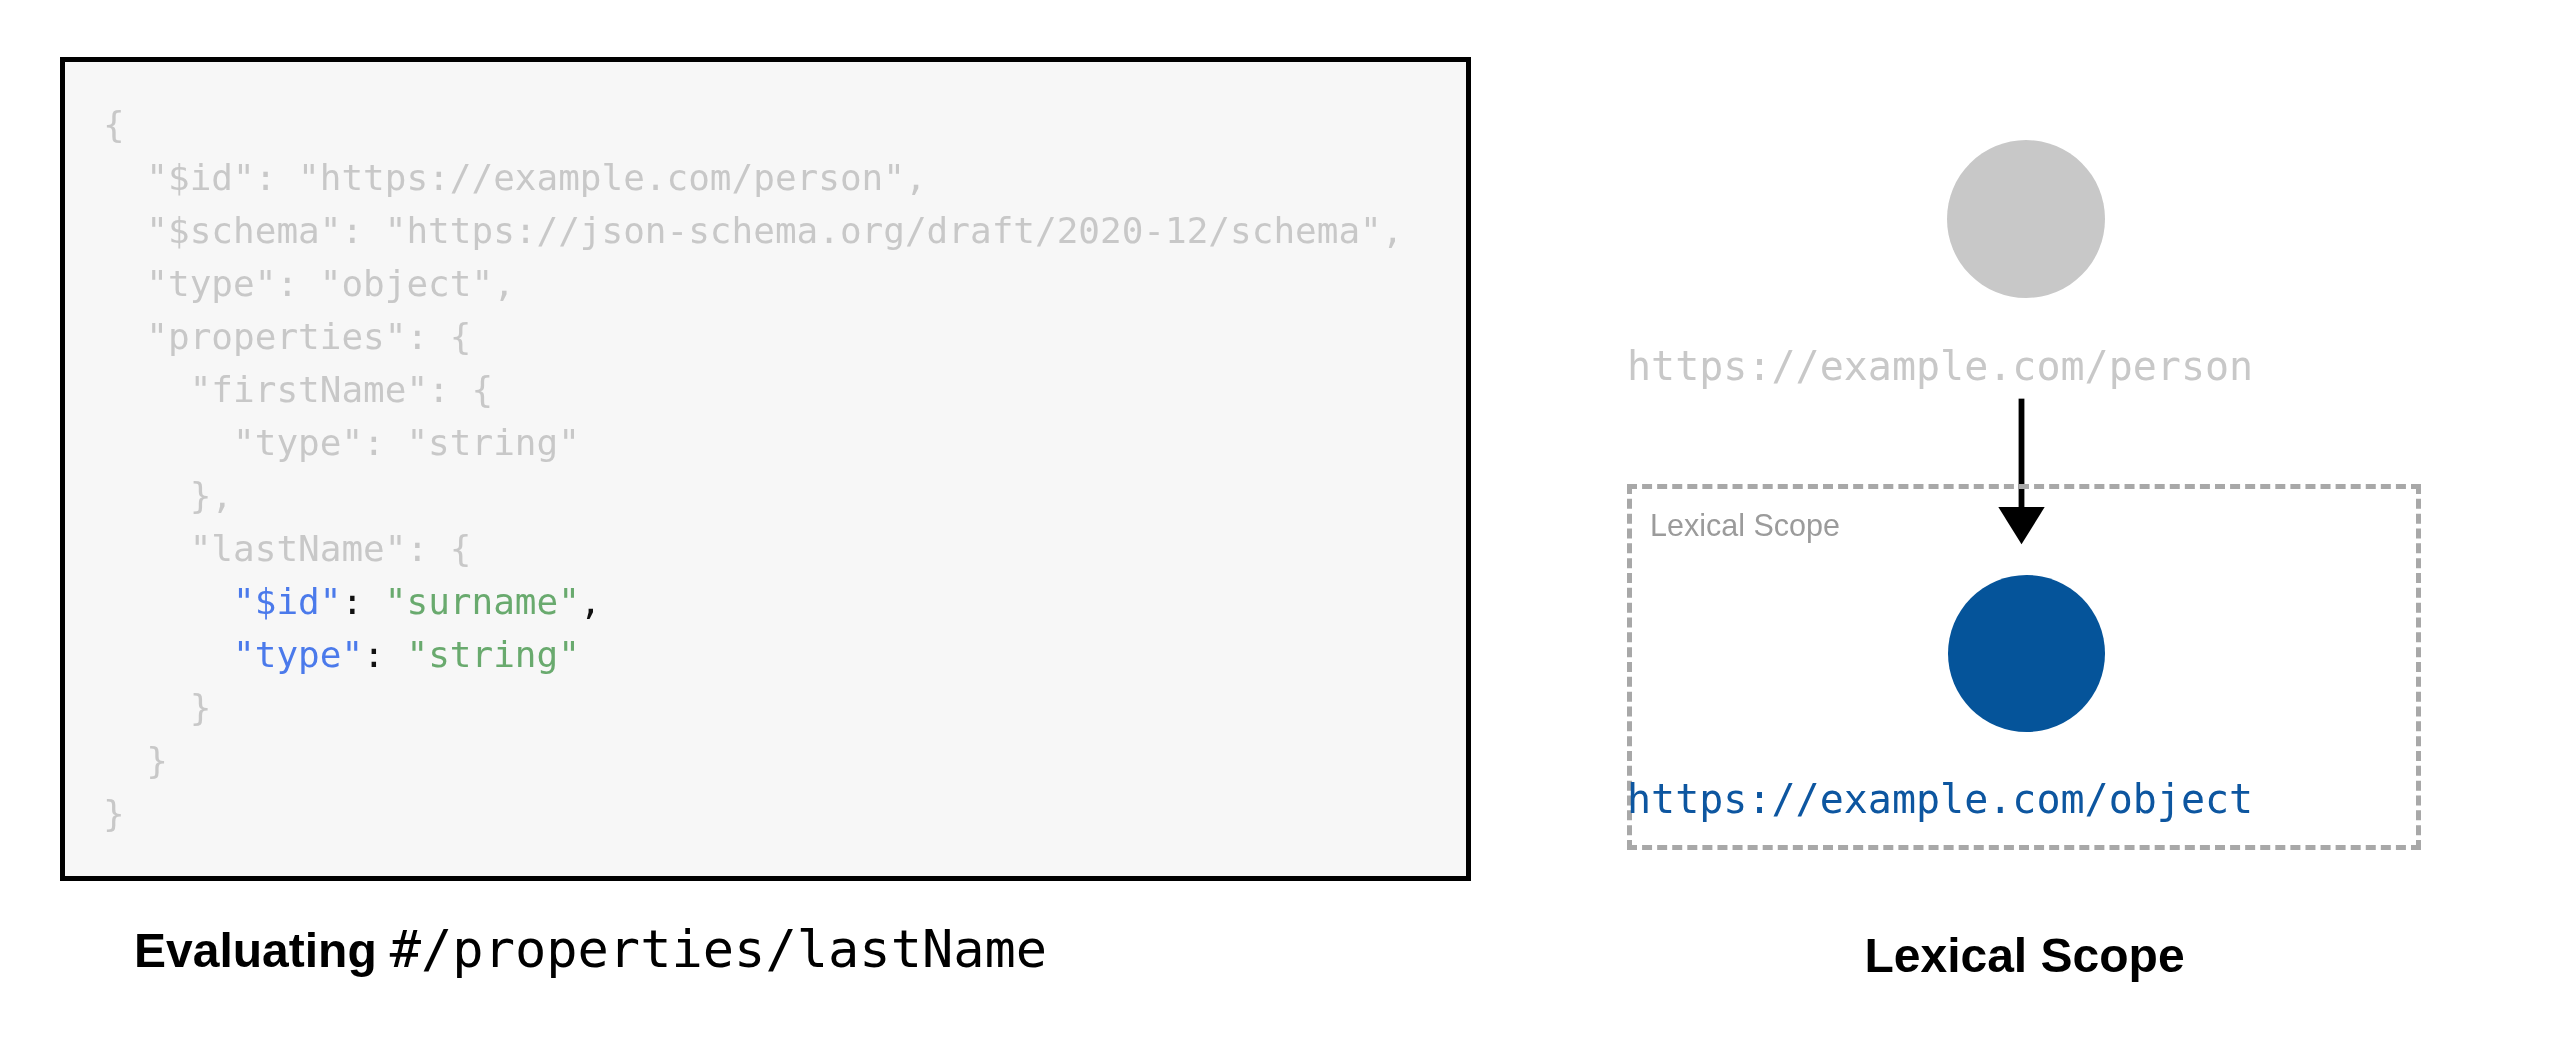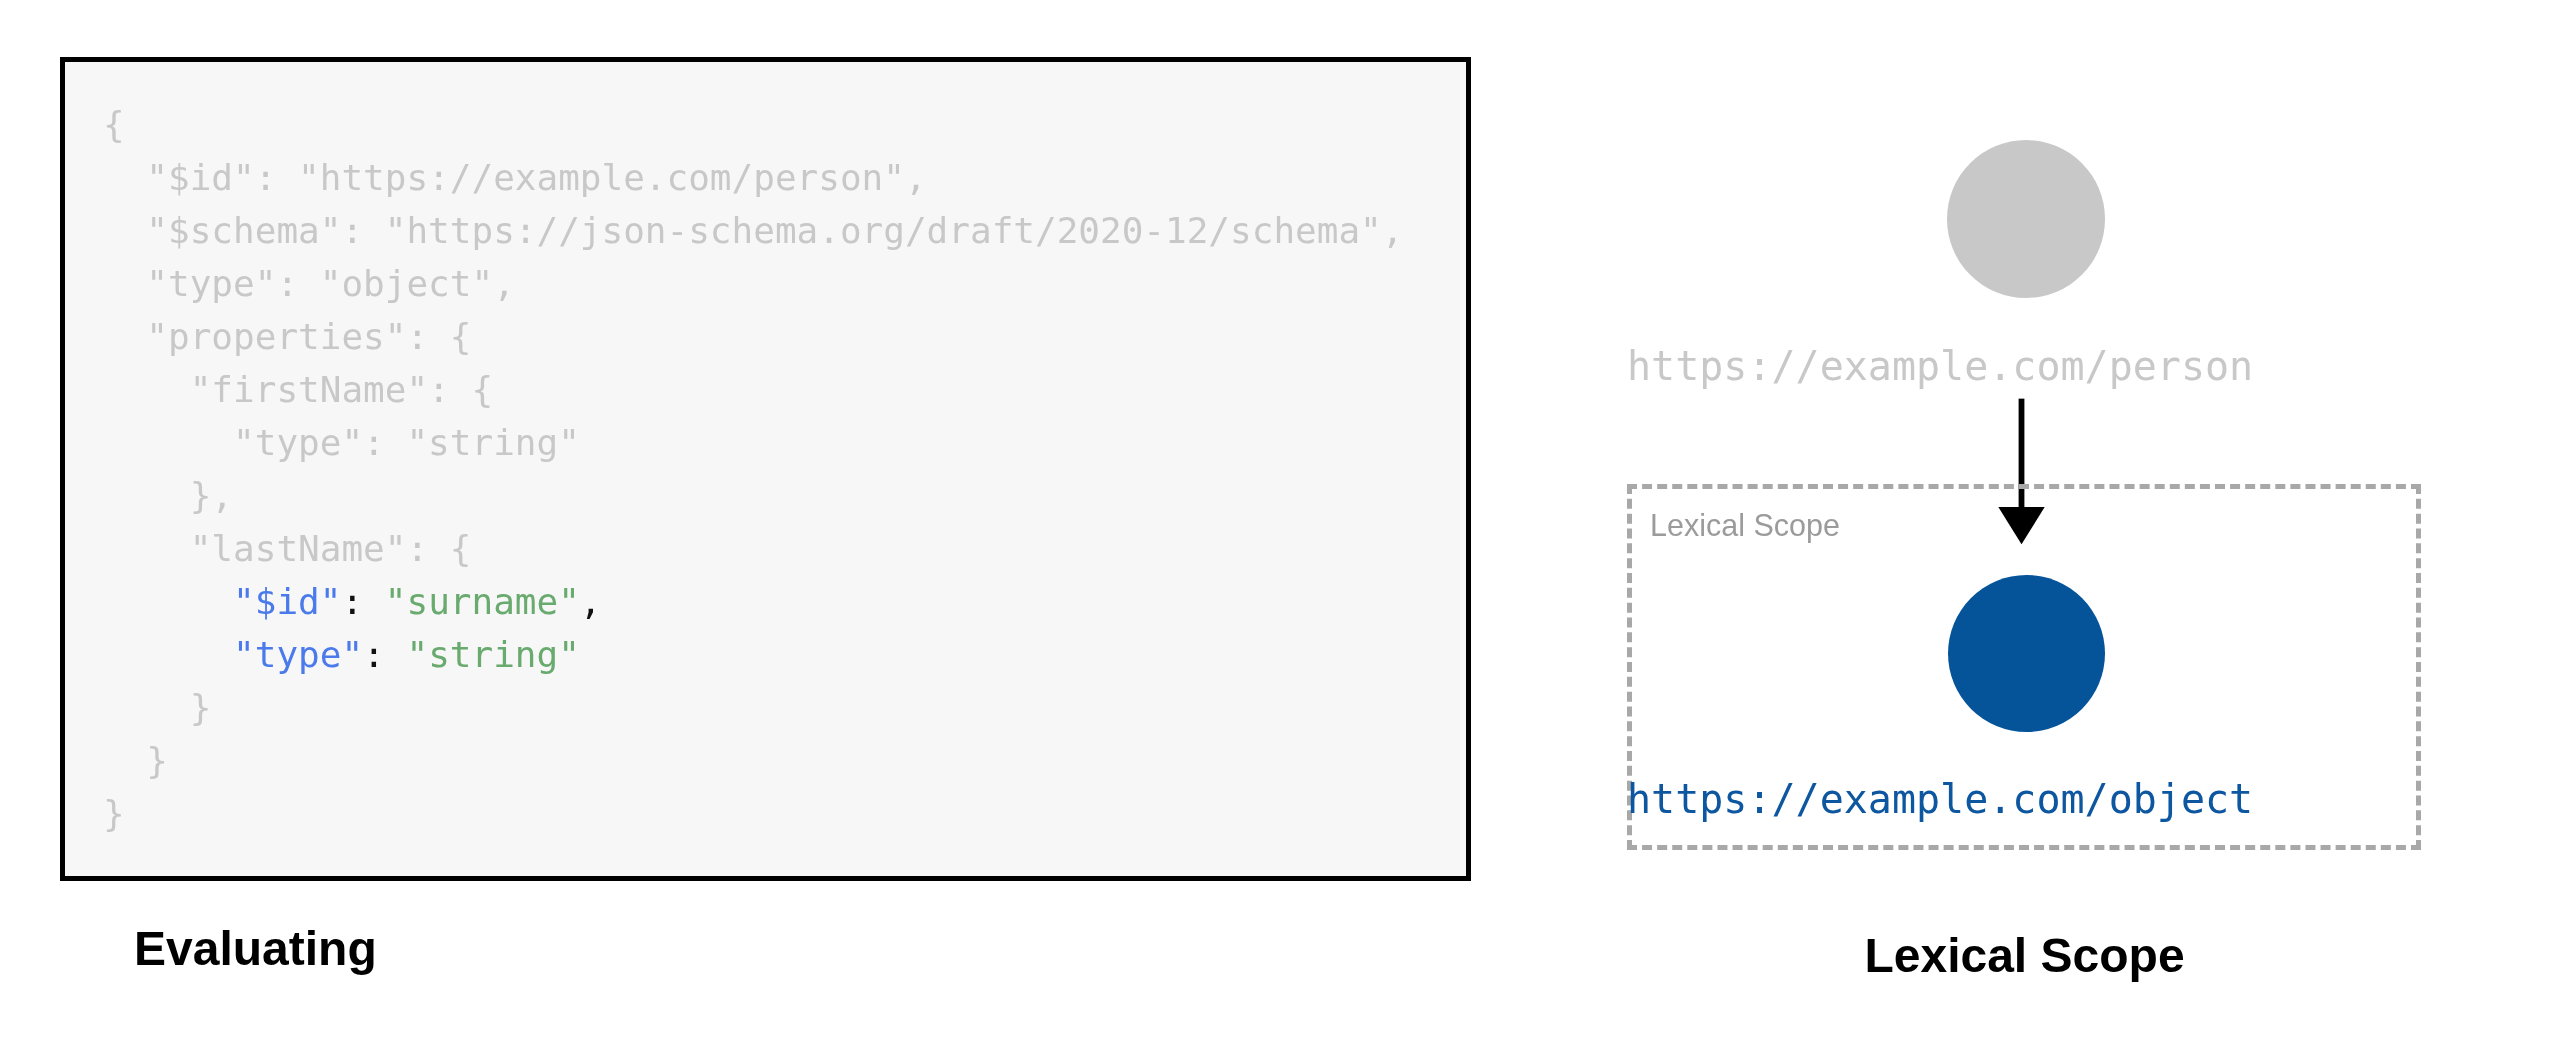--- a/index.html
+++ b/index.html
@@ -116,20 +116,21 @@
 </style>
 </head>
 <body>
 
 <div class="code-panel">
   <pre class="code"><div class="code-line"><span class="seg-muted">{</span></div><div class="code-line"><span class="seg-muted">  "$id": "https://example.com/person",</span></div><div class="code-line"><span class="seg-muted">  "$schema": "https://json-schema.org/draft/2020-12/schema",</span></div><div class="code-line"><span class="seg-muted">  "type": "object",</span></div><div class="code-line"><span class="seg-muted">  "properties": {</span></div><div class="code-line"><span class="seg-muted">    "firstName": {</span></div><div class="code-line"><span class="seg-muted">      "type": "string"</span></div><div class="code-line"><span class="seg-muted">    },</span></div><div class="code-line"><span class="seg-muted">    "lastName": {</span></div><div class="code-line"><span class="seg-muted">      </span><span class="seg-key">"$id"</span><span class="seg-punct">: </span><span class="seg-str">"surname"</span><span class="seg-punct">,</span></div><div class="code-line"><span class="seg-muted">      </span><span class="seg-key">"type"</span><span class="seg-punct">: </span><span class="seg-str">"string"</span></div><div class="code-line"><span class="seg-muted">    }</span></div><div class="code-line"><span class="seg-muted">  }</span></div><div class="code-line"><span class="seg-muted">}</span></div></pre>
 </div>
 
 <div class="caption-left">
   <span class="cap-bold">Evaluating</span>
+  <span class="cap-mono">#/properties/lastName</span>
 </div>
 
 <div class="node node-parent"></div>
 <div class="url-label url-parent">https://example.com/person</div>
 
 <svg class="arrow-svg" viewBox="0 0 76 226">
   <line x1="38" y1="0" x2="38" y2="172" stroke="var(--arrow, #000000)" stroke-width="9"></line>
   <polygon points="2,168 74,168 38,226" fill="var(--arrow, #000000)"></polygon>
 </svg>
 

